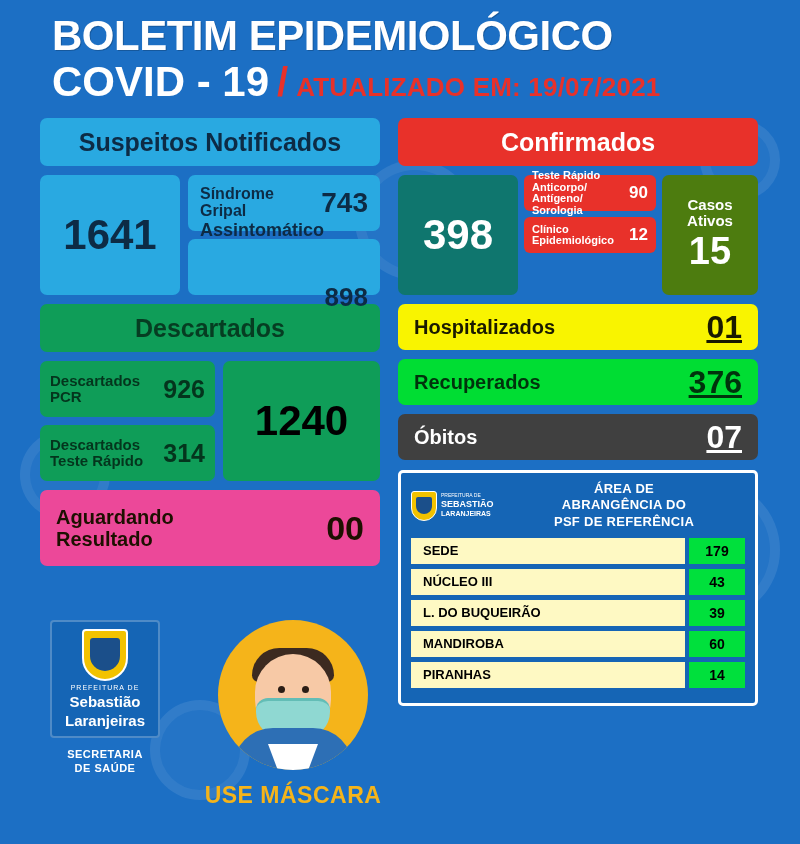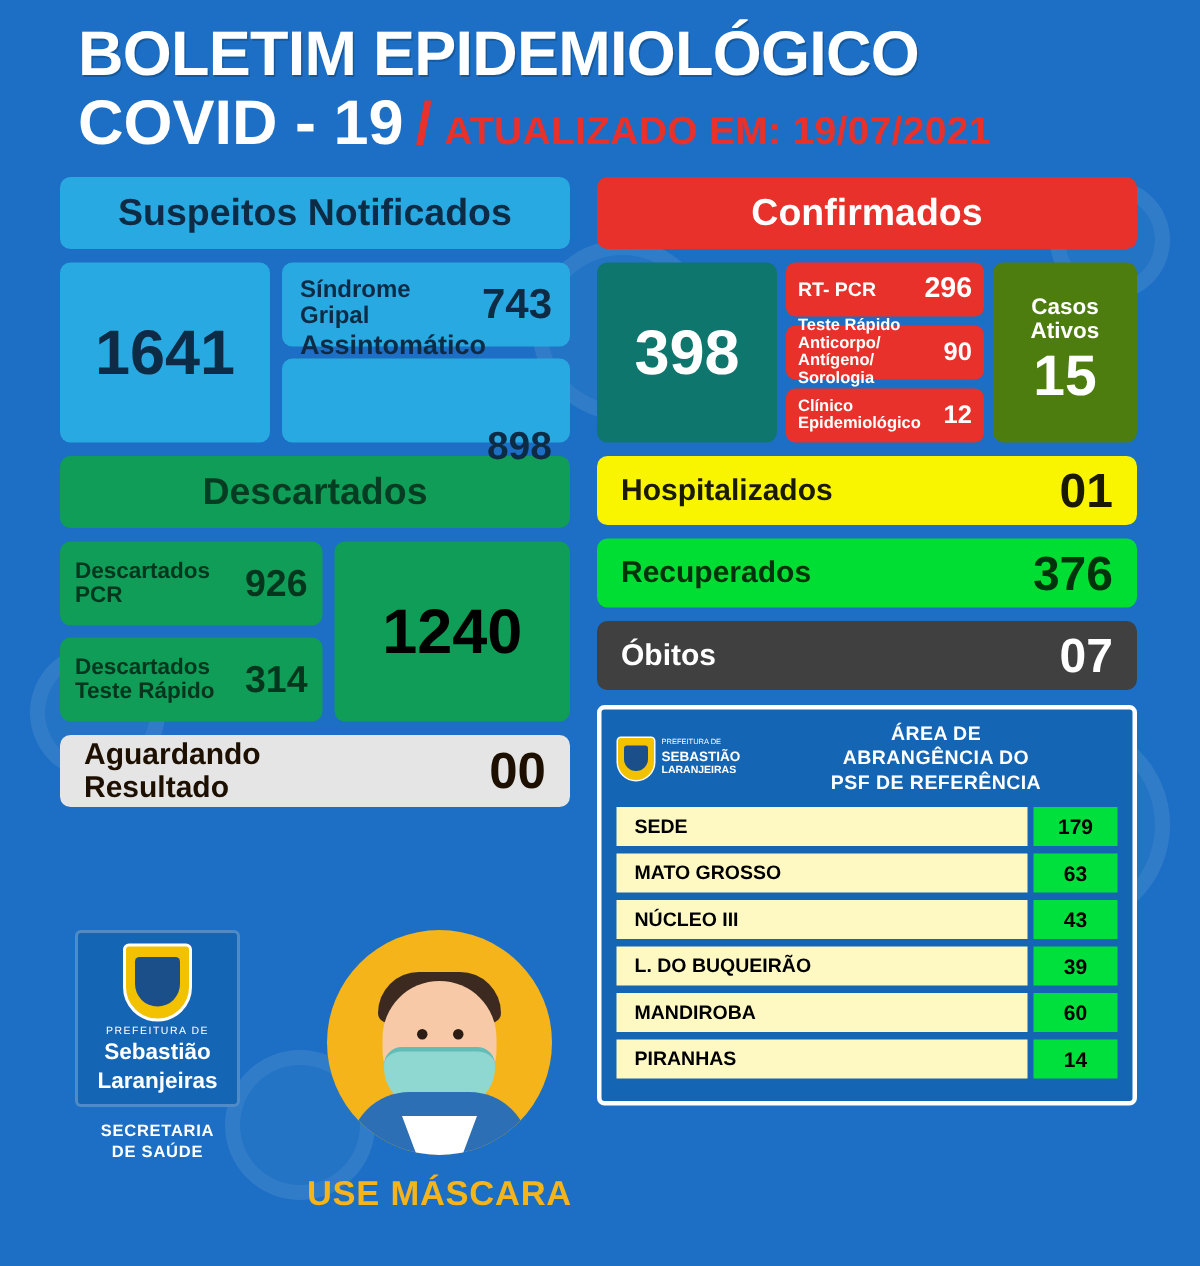--- a/index.html
+++ b/index.html
@@ -141,23 +141,23 @@
     flex: 1;
     display: flex; align-items: center; justify-content: center;
     color: #000000;
     font-size: 42px;
     font-weight: bold;
   }
 
   
   .aguardando {
     margin-top: 9px;
-    background: #e5e5e5;
-    border-radius: 7px;
-    height: 48px;
+    background: #ec4899;
+    border-radius: 7px;
+    height: 76px;
     display: flex;
     align-items: center;
     justify-content: space-between;
     padding: 0 16px;
     color: #1d1000;
   }
   .aguardando .lbl { font-size: 20px; font-weight: bold; text-align: left; line-height: 1.1; }
   .aguardando .val { font-size: 34px; font-weight: bold; }
 
   
@@ -197,21 +197,21 @@
   .stat-bar {
     height: 46px;
     border-radius: 7px;
     display: flex;
     align-items: center;
     justify-content: space-between;
     padding: 0 16px;
     margin-top: 9px;
   }
   .stat-bar .lbl { font-size: 20px; font-weight: bold; }
-  .stat-bar .val { font-size: 32px; font-weight: bold; }
+  .stat-bar .val { font-size: 32px; font-weight: bold; text-decoration: underline; }
   .hosp { background: #f9f400; color: #1a1a00; }
   .recup { background: #00dd33; color: #00330c; }
   .obitos { background: #404040; color: #fff; }
 
   
   .psf-panel {
     margin-top: 10px;
     background: #1565b5;
     border: 3px solid #ffffff;
     border-radius: 5px;
@@ -469,24 +469,20 @@
 
     </div>
 
     <div class="col-right">
 
       <div class="bar red-bar section-title">Confirmados</div>
 
       <div class="conf-row">
         <div class="conf-big">398</div>
         <div class="conf-mid">
-          <div class="conf-item pcr">
-            <div class="lbl">RT- PCR</div>
-            <div class="val">296</div>
-          </div>
           <div class="conf-item">
             <div class="lbl">
               <span>Teste Rápido</span><br>
               <span>Anticorpo/</span><br>
               <span>Antígeno/ Sorologia</span>
             </div>
             <div class="val">90</div>
           </div>
           <div class="conf-item">
             <div class="lbl">
@@ -533,24 +529,20 @@
             <span>ABRANGÊNCIA DO</span><br>
             <span>PSF DE REFERÊNCIA</span>
           </div>
         </div>
         <div class="psf-list">
           <div class="psf-row">
             <div class="psf-name">SEDE</div>
             <div class="psf-val">179</div>
           </div>
           <div class="psf-row">
-            <div class="psf-name">MATO GROSSO</div>
-            <div class="psf-val">63</div>
-          </div>
-          <div class="psf-row">
             <div class="psf-name">NÚCLEO III</div>
             <div class="psf-val">43</div>
           </div>
           <div class="psf-row">
             <div class="psf-name">L. DO BUQUEIRÃO</div>
             <div class="psf-val">39</div>
           </div>
           <div class="psf-row">
             <div class="psf-name">MANDIROBA</div>
             <div class="psf-val">60</div>

